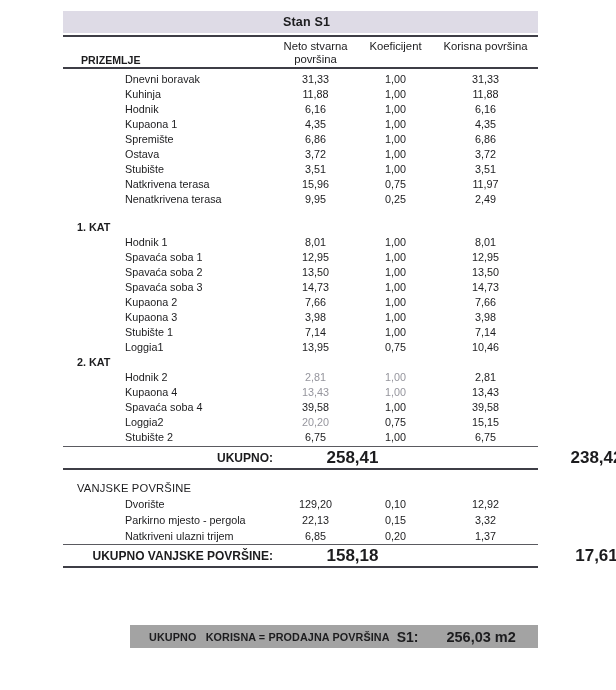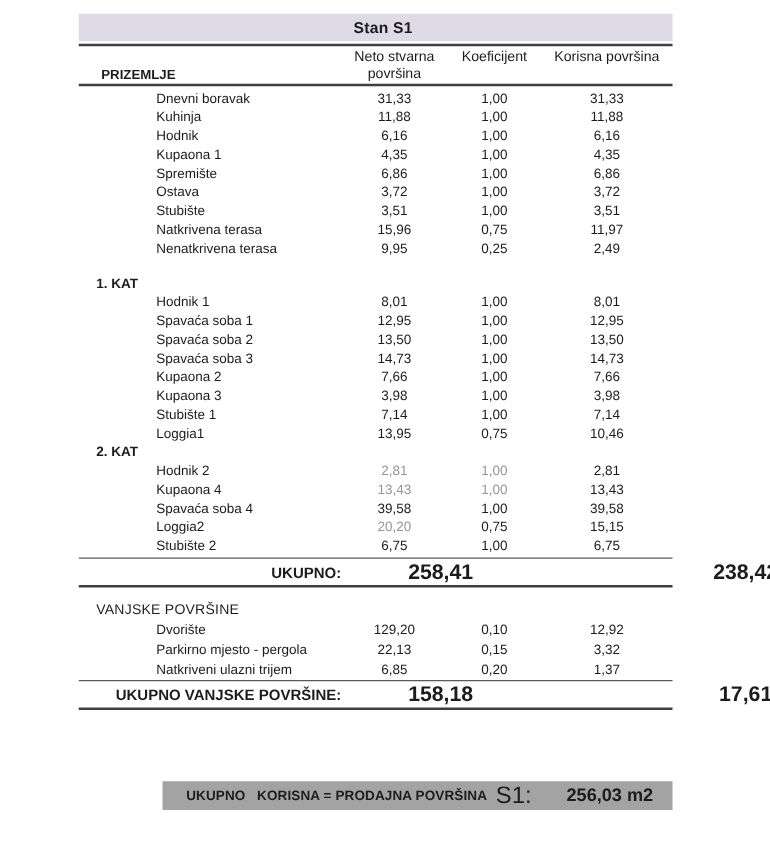--- a/index.html
+++ b/index.html
@@ -99,22 +99,22 @@
     display: flex; align-items: center;
   }
   .grand-label {
     font-weight: bold;
     font-size: 10.8px;
     margin-left: 19px;
     white-space: pre;
     letter-spacing: 0.1px;
   }
   .grand-unit {
-    font-weight: normal;
-    font-size: 19px;
+    font-weight: bold;
+    font-size: 14px;
     margin-left: 7px;
   }
   .grand-value {
     font-weight: bold;
     font-size: 14.5px;
     margin-left: 28px;
     white-space: pre;
   }
 </style>
 </head>

